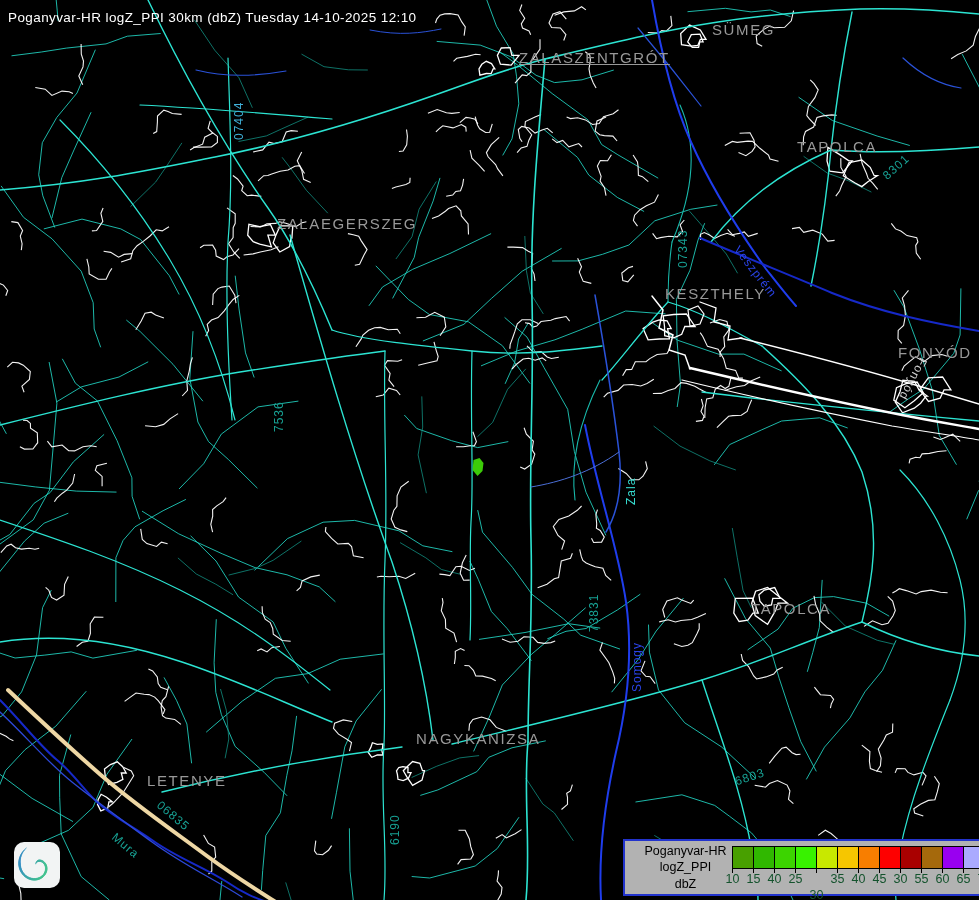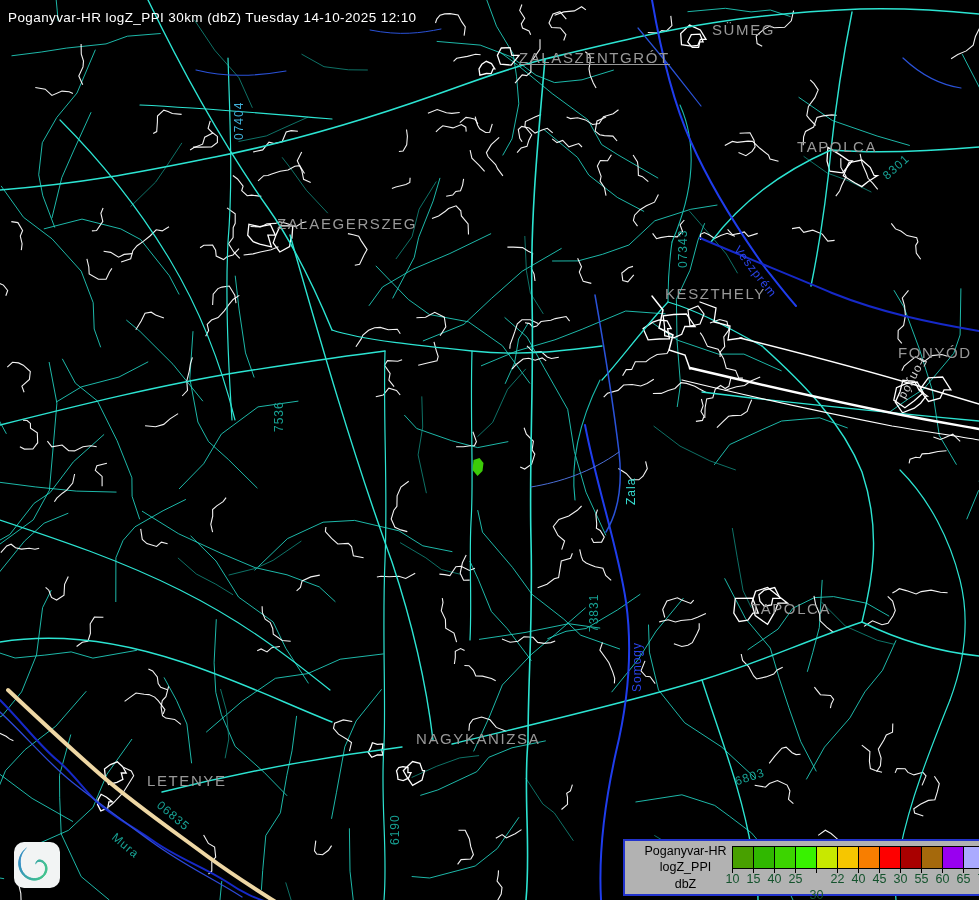--- a/index.html
+++ b/index.html
@@ -409,21 +409,21 @@
           <div class="ltick" style="left: 210px;"></div>
           <div class="ltick" style="left: 231px;"></div>
           <div class="ltick" style="left: 252px;"></div>
         </div>
       <div id="legend-labels">
           <span class="llab" style="left: 0.5px;">10</span>
           <span class="llab" style="left: 21.5px;">15</span>
           <span class="llab" style="left: 42.5px;">40</span>
           <span class="llab" style="left: 63.5px;">25</span>
           <span class="llab" style="left: 84.5px; margin-top: 16px;">30</span>
-          <span class="llab" style="left: 105.5px;">22</span>
+          <span class="llab" style="left: 105.5px;">35</span>
           <span class="llab" style="left: 126.5px;">40</span>
           <span class="llab" style="left: 147.5px;">45</span>
           <span class="llab" style="left: 168.5px;">30</span>
           <span class="llab" style="left: 189.5px;">55</span>
           <span class="llab" style="left: 210.5px;">60</span>
           <span class="llab" style="left: 231.5px;">65</span>
           <span class="llab" style="left: 252.5px;">70</span>
         </div>
     </div>
   </div>

